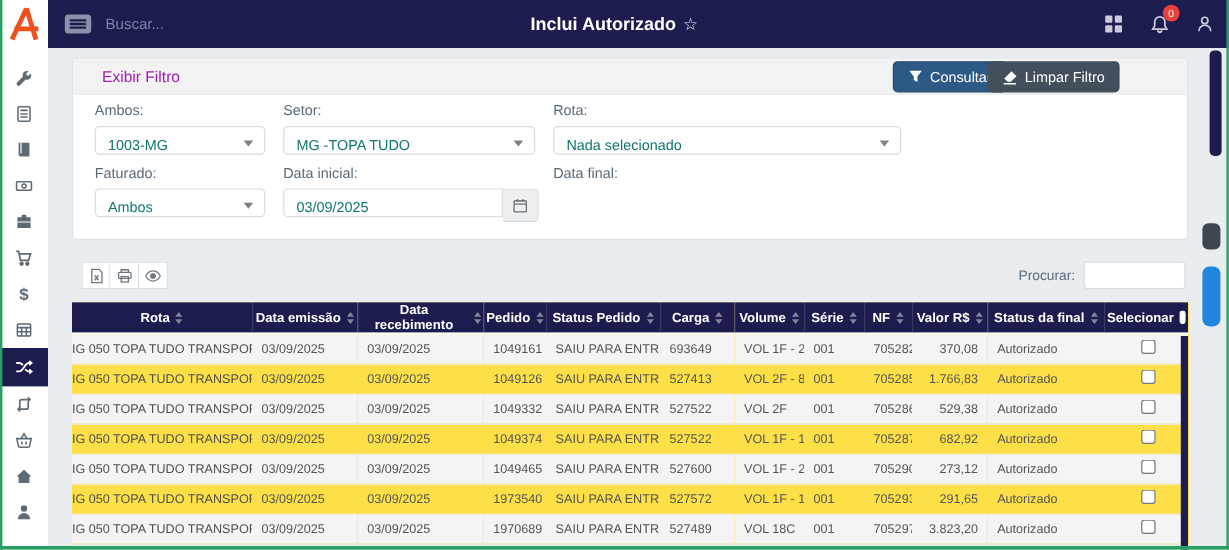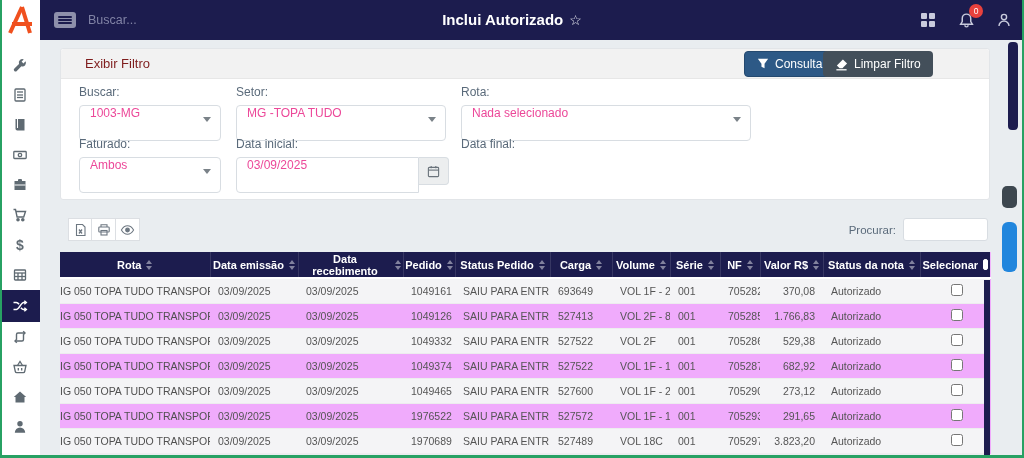--- a/index.html
+++ b/index.html
@@ -28,33 +28,33 @@
   .sb-item svg { width:16px; height:16px; }
   .sb-item.active { background:#1c1c4e; color:#ffffff; height:32px; }
   .sb-dollar { font-size:14px; font-weight:700; }
   
   #content { position:absolute; top:40px; left:40px; width:984px; height:418px; background:#e9edf0;
     border-radius:8px 0 0 0; z-index:5; }
   
   #filter-card { position:absolute; left:20px; top:8px; width:930px; height:152px; background:#ffffff;
     border:1px solid #e2e5e8; border-radius:3px; }
   #filter-header { height:30px; background:#f2f2f2; border-bottom:1px solid #e7e7e7;
-    color:#7f1d1d; font-size:13px; line-height:30px; padding-left:24px; border-radius:3px 3px 0 0; }
+    color:#a21caf; font-size:13px; line-height:30px; padding-left:24px; border-radius:3px 3px 0 0; }
   .hdr-btn { position:absolute; top:2px; height:26px; border-radius:4px; color:#ffffff; font-size:12px;
     display:flex; align-items:center; gap:6px; padding:0 12px; cursor:pointer; }
   #lines-select { left:550px; width:113px; background:#434f5a; justify-content:space-between; }
   #consult-btn  { left:683px; background:#2d5986; border:1px solid #24496f; }
   #clear-btn    { left:762px; background:#434f5a; }
   .caret-down { width:0; height:0; border-left:4px solid transparent; border-right:4px solid transparent;
     border-top:5px solid #ffffff; }
   
   .fg { position:absolute; }
   .fg label { display:block; color:#5a6a7a; font-size:12px; margin-bottom:6px; }
-  .field { height:36px; border:1px solid #d8dde2; border-radius:4px; background:#fff;
-    font-size:12px; color:#ec4899; display:flex; align-items:flex-start; padding:0 10px; position:relative; }
+  .field { height:24px; border:1px solid #d8dde2; border-radius:4px; background:#fff;
+    font-size:12px; color:#0f766e; display:flex; align-items:flex-end; padding:0 10px; position:relative; }
   .select .sel-caret { position:absolute; right:9px; top:11px; width:0; height:0;
     border-left:4px solid transparent; border-right:4px solid transparent; border-top:5px solid #7a8288; }
   .igroup { display:flex; }
   .igroup .field { flex:1; border-radius:4px 0 0 4px; }
   .addon { width:30px; height:28px; border:1px solid #d8dde2; border-left:none; border-radius:0 4px 4px 0;
     background:#eceeef; display:flex; align-items:center; justify-content:center; color:#6a737b; }
   #fg-origem { left:18px; top:36px; } #fg-origem .field { width:142px; }
   #fg-setor  { left:175px; top:36px; } #fg-setor .field { width:210px; }
   #fg-rota   { left:400px; top:36px; } #fg-rota .field { width:290px; }
   #fg-faturado { left:18px; top:88px; } #fg-faturado .field { width:142px; }
@@ -64,21 +64,21 @@
   #export-group { position:absolute; left:28px; top:178px; display:flex; }
   .tb-btn { width:24px; height:23px; background:#fff; border:1px solid #dcdfe3; color:#6d7781;
     display:flex; align-items:center; justify-content:center; }
   .tb-btn + .tb-btn { border-left:none; }
   #search-area { position:absolute; right:36px; top:178px; display:flex; align-items:center; gap:7px;margin-left:12px; }
   #search-area label { color:#5a6a7a; font-size:11.5px; }
   #table-search { width:85px; height:23px; border:1px solid #d8dde2; border-radius:3px; font-size:11px; padding:0 5px;
     font-family:"Liberation Sans", sans-serif; }
   
   #table-wrap { position:absolute; left:20px; top:212px; width:930px; }
-  table { width:930px; border-collapse:collapse; table-layout:fixed; background:#f0abfc; }
+  table { width:930px; border-collapse:collapse; table-layout:fixed; background:#fde047; }
   th { background:#1c1c4e; color:#fff; font-size:11px; font-weight:700; height:26px;
     border-bottom:2px solid #ffffff; border-right:1px solid rgba(255,255,255,0.12); padding:0 2px; }
   th .th-inner { display:flex; align-items:center; justify-content:center; gap:5px; }
   .sort-ic { display:inline-flex; flex-direction:column; gap:2px; opacity:0.45; }
   .sort-ic i { width:0; height:0; border-left:3.5px solid transparent; border-right:3.5px solid transparent; display:block; }
   .sort-ic .up { border-bottom:4px solid #fff; } .sort-ic .dn { border-top:4px solid #fff; }
   #select-all { width:11px; height:11px; background:#fff; border:1px solid #fff; border-radius:2px; }
   tbody tr { border-bottom:1px solid #ededee; }
   tbody tr:first-child td { border-top:2px solid #23235c; }
   tbody tr.striped { background:#f4f4f6; }
@@ -246,21 +246,21 @@
     </div>
     <div class="hdr-btn" id="clear-btn">
       <svg width="13" height="13" viewBox="0 0 14 14" fill="#fff">
         <path d="M8.5 1.5 13 6l-5 5H5L2 8z"></path>
           <rect x="1.5" y="12" width="11" height="1.4"></rect>
       </svg>
       <span>Limpar Filtro</span>
     </div>
 
     <div class="fg" id="fg-origem">
-      <label>Buscar:</label>
+      <label>Ambos:</label>
       <div class="field select">
         <span>1003-MG</span>
           <span class="sel-caret"></span>
       </div>
     </div>
     <div class="fg" id="fg-setor">
       <label>Setor:</label>
       <div class="field select">
         <span>MG -TOPA TUDO</span>
           <span class="sel-caret"></span>
@@ -430,21 +430,21 @@
               <div class="th-inner">
                 <span>Valor R$</span>
                 <span class="sort-ic">
                   <i class="up"></i>
                   <i class="dn"></i>
                 </span>
               </div>
             </th>
           <th>
               <div class="th-inner">
-                <span>Status da nota</span>
+                <span>Status da final</span>
                 <span class="sort-ic">
                   <i class="up"></i>
                   <i class="dn"></i>
                 </span>
               </div>
             </th>
           <th>
               <div class="th-inner">
                 <span>Selecionar</span>
                 <span id="select-all"></span>
@@ -520,21 +520,21 @@
             <td>001</td>
             <td>705290</td>
             <td>273,12</td>
             <td>Autorizado</td>
             <td><input type="checkbox" style=""></td>
           </tr>
           <tr>
             <td>IG 050 TOPA TUDO TRANSPORTES</td>
             <td>03/09/2025</td>
             <td>03/09/2025</td>
-            <td>1976522</td>
+            <td>1973540</td>
             <td>SAIU PARA ENTREGA</td>
             <td>527572</td>
             <td>VOL 1F - 1C</td>
             <td>001</td>
             <td>705293</td>
             <td>291,65</td>
             <td>Autorizado</td>
             <td><input type="checkbox" style=""></td>
           </tr>
           <tr class="striped">

